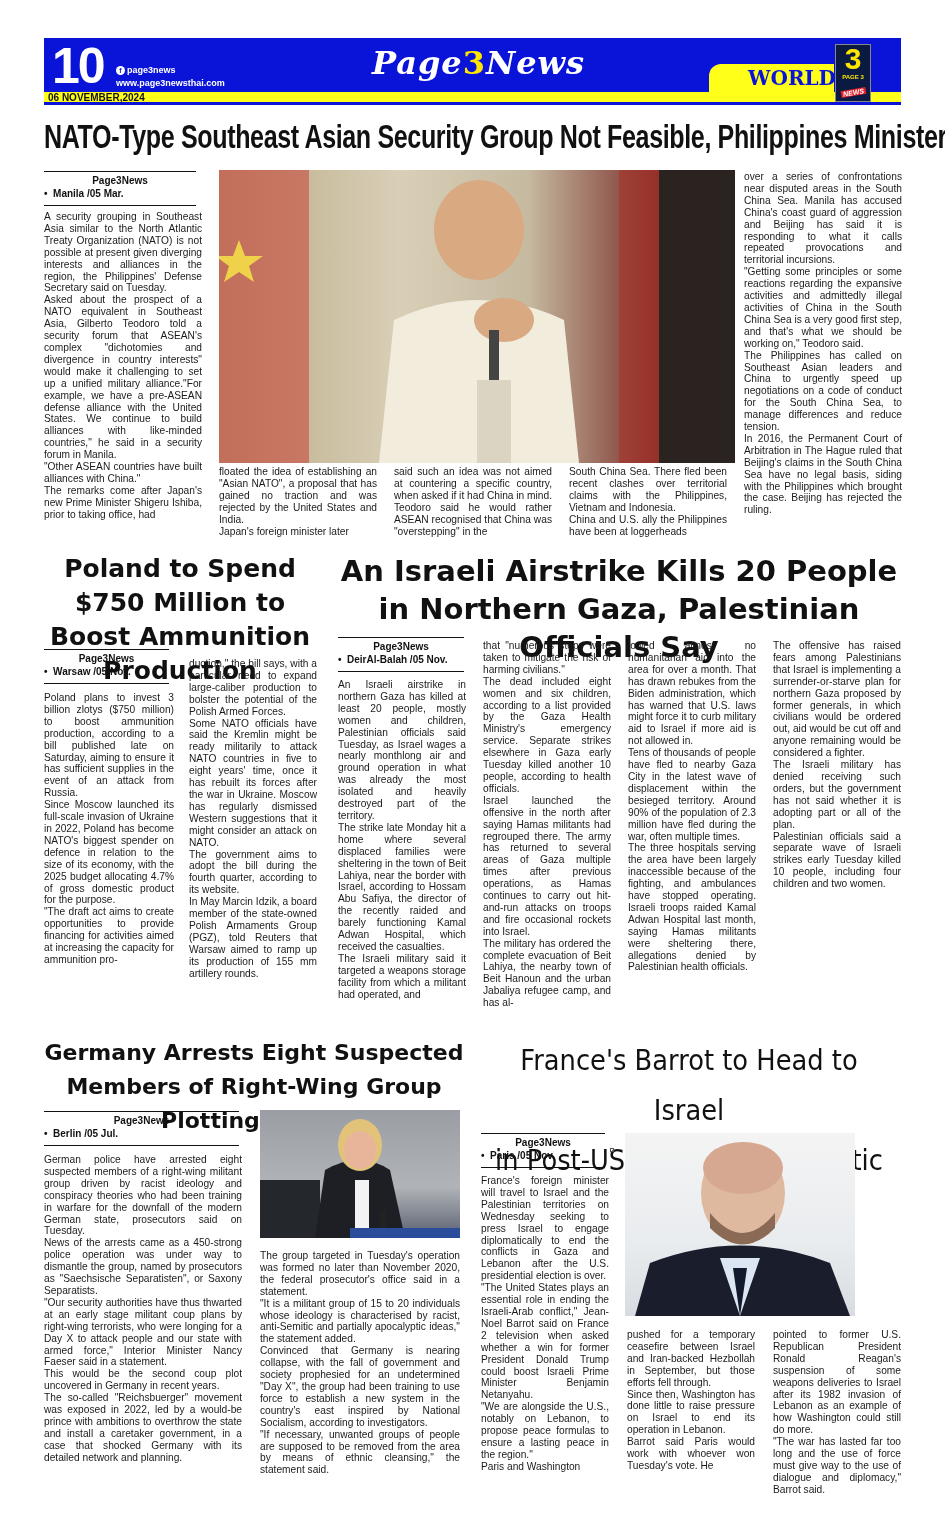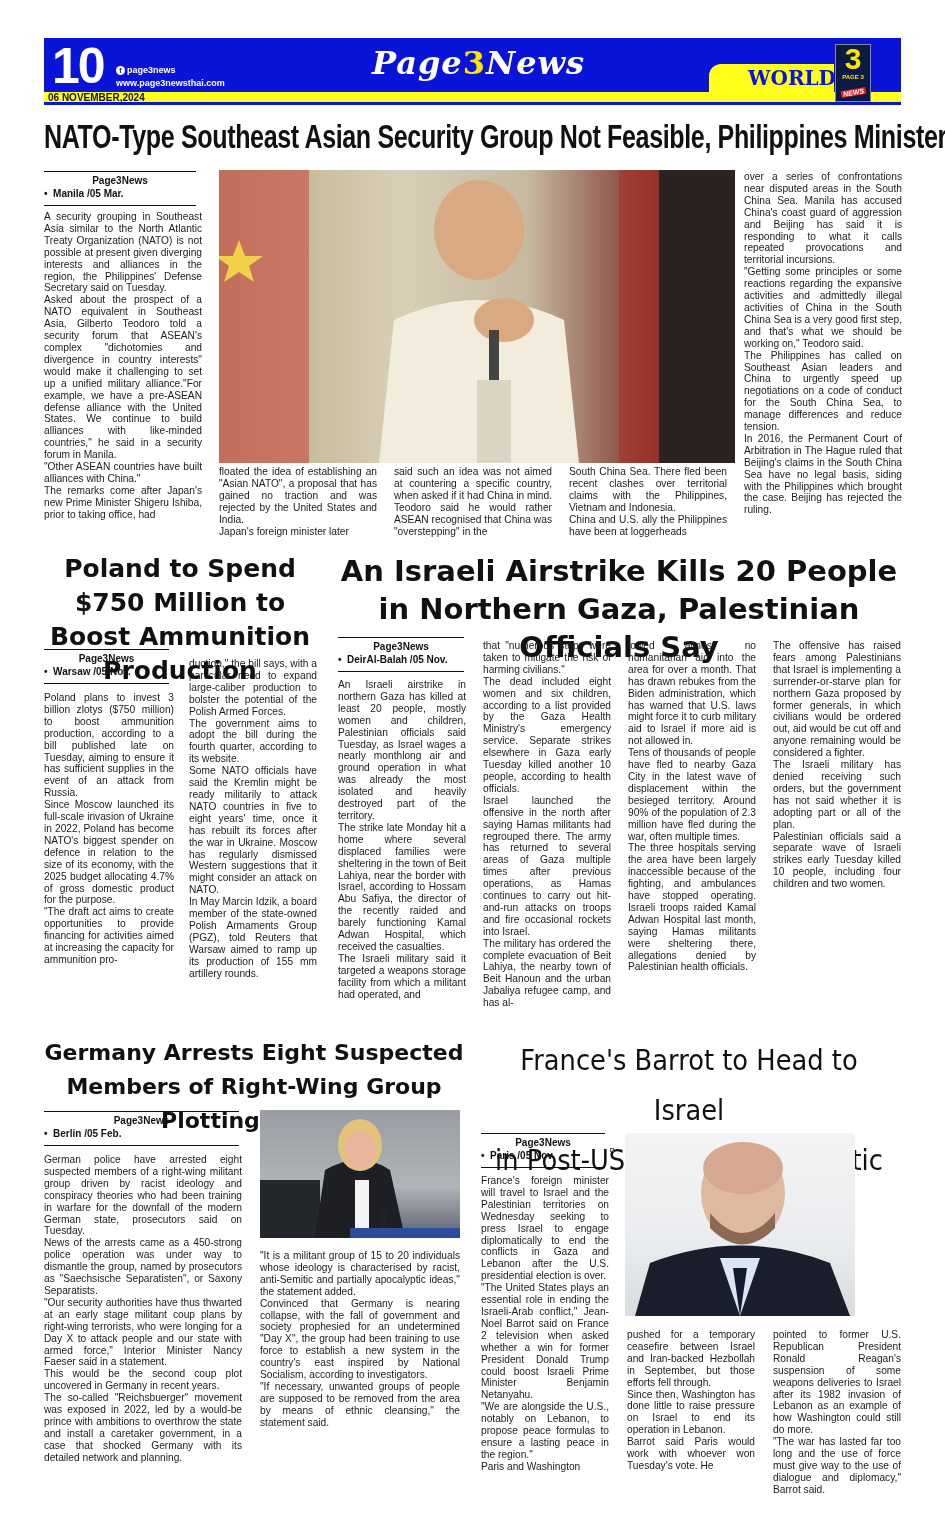--- a/index.html
+++ b/index.html
@@ -110,28 +110,28 @@
     <p>The Philippines has called on Southeast Asian leaders and China to urgently speed up negotiations on a code of conduct for the South China Sea, to manage differences and reduce tension.</p>
     <p>In 2016, the Permanent Court of Arbitration in The Hague ruled that Beijing's claims in the South China Sea have no legal basis, siding with the Philippines which brought the case. Beijing has rejected the ruling.</p>
   </div>
 
 <div class="abs hl-sans hl-poland">Poland to Spend $750 Million to Boost Ammunition Production</div>
 <div class="abs byline" style="left:44px; top:649px; width:125px;">
   <span class="src">Page3News</span>
   <span class="loc">Warsaw /05 Nov.</span>
 </div>
 <div class="abs col" style="left:44px; top:692px; width:130px;">
-    <p>Poland plans to invest 3 billion zlotys ($750 million) to boost ammunition production, according to a bill published late on Tuesday, aiming to ensure it has sufficient supplies in the event of an attack from Russia.</p>
+    <p>Poland plans to invest 3 billion zlotys ($750 million) to boost ammunition production, according to a bill published late on Saturday, aiming to ensure it has sufficient supplies in the event of an attack from Russia.</p>
     <p>Since Moscow launched its full-scale invasion of Ukraine in 2022, Poland has become NATO's biggest spender on defence in relation to the size of its economy, with the 2025 budget allocating 4.7% of gross domestic product for the purpose.</p>
     <p>"The draft act aims to create opportunities to provide financing for activities aimed at increasing the capacity for ammunition pro-</p>
   </div>
 <div class="abs col" style="left:189px; top:658px; width:128px;">
     <p>duction," the bill says, with a particular need to expand large-caliber production to bolster the potential of the Polish Armed Forces.</p>
+    <p>Some NATO officials have said the Kremlin might be ready militarily to attack NATO countries in five to eight years' time, once it has rebuilt its forces after the war in Ukraine. Moscow has regularly dismissed Western suggestions that it might consider an attack on NATO.</p>
     <p>The government aims to adopt the bill during the fourth quarter, according to its website.</p>
-    <p>Some NATO officials have said the Kremlin might be ready militarily to attack NATO countries in five to eight years' time, once it has rebuilt its forces after the war in Ukraine. Moscow has regularly dismissed Western suggestions that it might consider an attack on NATO.</p>
     <p>In May Marcin Idzik, a board member of the state-owned Polish Armaments Group (PGZ), told Reuters that Warsaw aimed to ramp up its production of 155 mm artillery rounds.</p>
   </div>
 
 <div class="abs hl-sans hl-gaza">An Israeli Airstrike Kills 20 People in Northern Gaza, Palestinian Officials Say</div>
 <div class="abs byline" style="left:338px; top:637px; width:126px;">
   <span class="src">Page3News</span>
   <span class="loc">DeirAl-Balah /05 Nov.</span>
 </div>
 <div class="abs col" style="left:338px; top:679px; width:128px;">
     <p>An Israeli airstrike in northern Gaza has killed at least 20 people, mostly women and children, Palestinian officials said Tuesday, as Israel wages a nearly monthlong air and ground operation in what was already the most isolated and heavily destroyed part of the territory.</p>
@@ -151,41 +151,42 @@
   </div>
 <div class="abs col" style="left:773px; top:640px; width:128px;">
     <p>The offensive has raised fears among Palestinians that Israel is implementing a surrender-or-starve plan for northern Gaza proposed by former generals, in which civilians would be ordered out, aid would be cut off and anyone remaining would be considered a fighter.</p>
     <p>The Israeli military has denied receiving such orders, but the government has not said whether it is adopting part or all of the plan.</p>
     <p>Palestinian officials said a separate wave of Israeli strikes early Tuesday killed 10 people, including four children and two women.</p>
   </div>
 
 <div class="abs hl-sans hl-germany">Germany Arrests Eight Suspected Members of Right-Wing Group Plotting Revolt</div>
 <div class="abs byline" style="left:44px; top:1111px; width:195px;">
   <span class="src">Page3News</span>
-  <span class="loc">Berlin  /05 Feb.</span>
+  <span class="loc">Berlin  /05 Jul.</span>
 </div>
 <div class="abs col" style="left:44px; top:1154px; width:198px;">
     <p>German police have arrested eight suspected members of a right-wing militant group driven by racist ideology and conspiracy theories who had been training in warfare for the downfall of the modern German state, prosecutors said on Tuesday.</p>
     <p>News of the arrests came as a 450-strong police operation was under way to dismantle the group, named by prosecutors as "Saechsische Separatisten", or Saxony Separatists.</p>
     <p>"Our security authorities have thus thwarted at an early stage militant coup plans by right-wing terrorists, who were longing for a Day X to attack people and our state with armed force," Interior Minister Nancy Faeser said in a statement.</p>
     <p>This would be the second coup plot uncovered in Germany in recent years.</p>
     <p>The so-called "Reichsbuerger" movement was exposed in 2022, led by a would-be prince with ambitions to overthrow the state and install a caretaker government, in a case that shocked Germany with its detailed network and planning.</p>
   </div>
 <div class="abs photo photo-germany">
   <svg width="200" height="128" viewBox="0 0 200 128">
     <rect x="0" y="70" width="60" height="58" fill="#24272c"></rect>
     <path d="M55 128 L65 60 Q100 40 130 60 L145 128 Z" fill="#1d1f24"></path>
     <ellipse cx="100" cy="35" rx="22" ry="26" fill="#e3c27a"></ellipse>
     <ellipse cx="100" cy="40" rx="16" ry="19" fill="#e8b59a"></ellipse>
     <rect x="95" y="70" width="14" height="58" fill="#f3f3f3"></rect>
     <rect x="120" y="100" width="6" height="28" fill="#222"></rect>
     <rect x="90" y="118" width="110" height="10" fill="#2a4c9a"></rect>
   </svg>
 </div>
 <div class="abs col" style="left:260px; top:1250px; width:200px;">
+    <p>The group targeted in Tuesday's operation was formed no later than November 2020, the federal prosecutor's office said in a statement.</p>
     <p>"It is a militant group of 15 to 20 individuals whose ideology is characterised by racist, anti-Semitic and partially apocalyptic ideas," the statement added.</p>
     <p>Convinced that Germany is nearing collapse, with the fall of government and society prophesied for an undetermined "Day X", the group had been training to use force to establish a new system in the country's east inspired by National Socialism, according to investigators.</p>
     <p>"If necessary, unwanted groups of people are supposed to be removed from the area by means of ethnic cleansing," the statement said.</p>
   </div>
 
 <div class="abs hl-france">
   <div>France's Barrot to Head to Israel</div>
   <div>in Post-US Election Diplomatic Push</div>
 </div>
 <div class="abs byline" style="left:481px; top:1133px; width:124px;">

